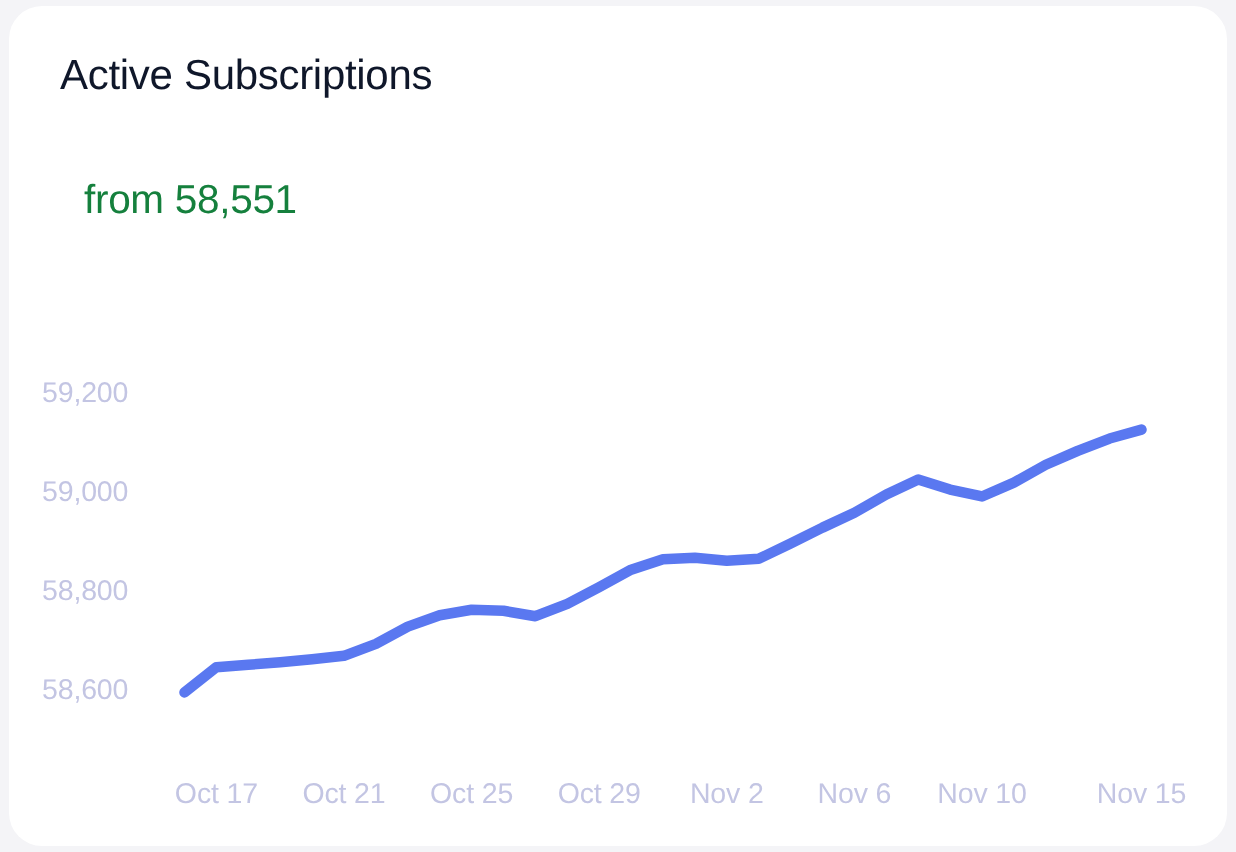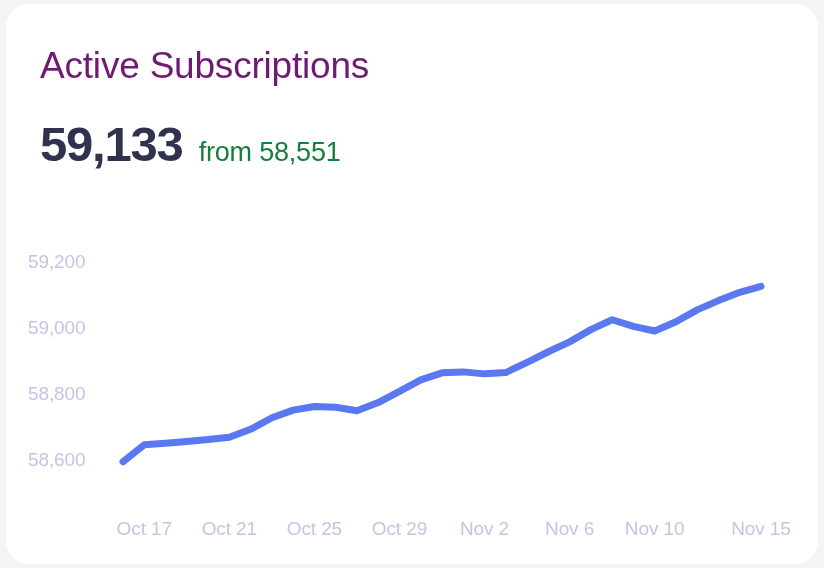--- a/index.html
+++ b/index.html
@@ -24,25 +24,25 @@
     height: 560px;
     background: #ffffff;
     border-radius: 22px;
     box-sizing: border-box;
   }
 
   
   #card-title {
     position: absolute;
     left: 34px;
-    top: 41px;
-    font-size: 37px;
+    top: 30px;
+    font-size: 28px;
     font-weight: 400;
     letter-spacing: -0.2px;
-    color: #701a75;
+    color: #0f172a;
     white-space: nowrap;
   }
 
   #stat-row {
     position: absolute;
     left: 34px;
     top: 116px;
     right: 34px;
     height: 66px;
   }
@@ -133,21 +133,20 @@
 </head>
 <body>
 
 <div id="card">
 
   <div id="card-title">Active Subscriptions</div>
 
   <div id="stat-row">
 
     <div id="stat-main">
-      <span id="stat-value">59,133</span>
       <span id="stat-compare">from 58,551</span>
     </div>
 
 
   </div>
 
   <div id="chart">
     <svg id="chart-svg" width="812" height="310" viewBox="0 0 812 310">
       <g id="y-axis-group">
           <text class="y-tick" x="22" y="234">58,600</text>

